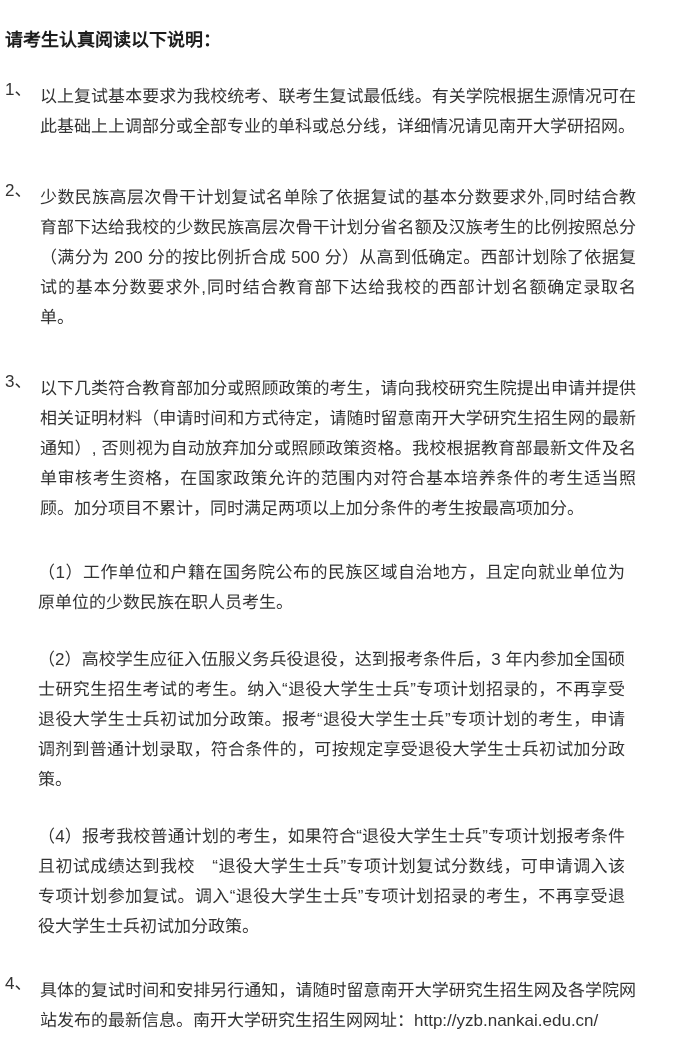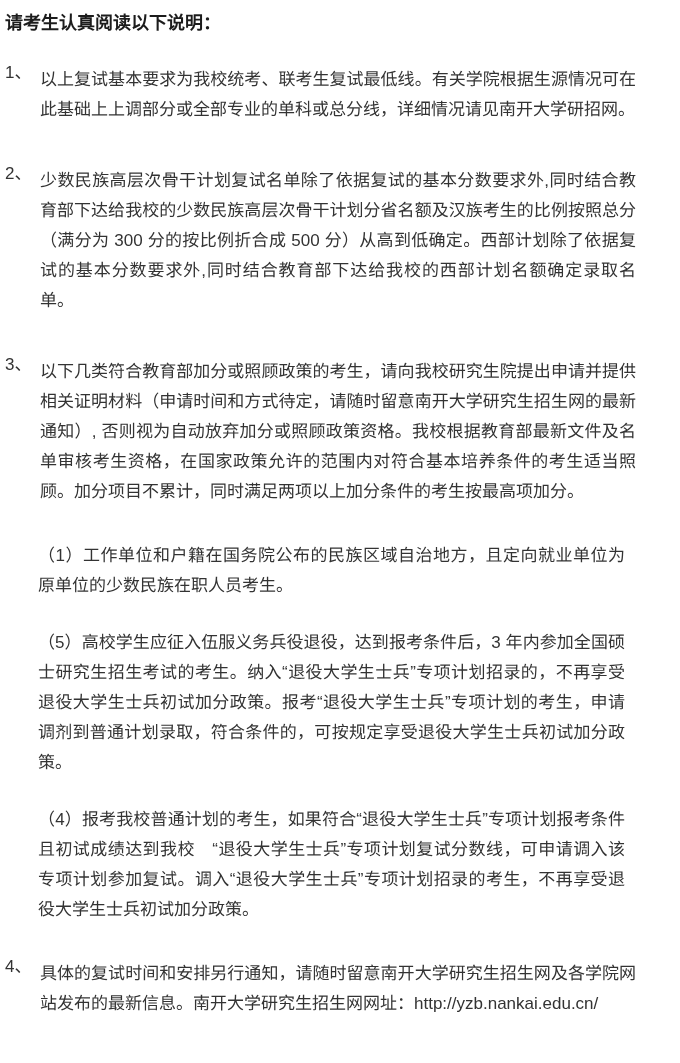--- a/index.html
+++ b/index.html
@@ -4,21 +4,21 @@
 <style>
   html, body {
     margin: 0;
     padding: 0;
     background: #ffffff;
   }
   .page {
     width: 646px;
     height: 1063px;
     box-sizing: border-box;
-    padding: 8px 3px 0 5px;
+    padding: 25px 3px 0 5px;
     overflow: hidden;
     font-family: "Liberation Sans", sans-serif;
     color: #333333;
     font-size: 17px;
     line-height: 30px;
     background: #ffffff;
   }
   .doc-title {
     margin: 0 0 20px 0;
     font-size: 18px;
@@ -56,31 +56,31 @@
 
   <h1 class="doc-title">请考生认真阅读以下说明：</h1>
 
   <div class="item">
     <span class="item-num">1、</span>
     <p class="item-text">以上复试基本要求为我校统考、联考生复试最低线。有关学院根据生源情况可在此基础上上调部分或全部专业的单科或总分线，详细情况请见南开大学研招网。</p>
   </div>
 
   <div class="item">
     <span class="item-num">2、</span>
-    <p class="item-text">少数民族高层次骨干计划复试名单除了依据复试的基本分数要求外,同时结合教育部下达给我校的少数民族高层次骨干计划分省名额及汉族考生的比例按照总分（满分为 300 分的按比例折合成 500 分）从高到低确定。西部计划除了依据复试的基本分数要求外,同时结合教育部下达给我校的西部计划名额确定录取名单。</p>
+    <p class="item-text">少数民族高层次骨干计划复试名单除了依据复试的基本分数要求外,同时结合教育部下达给我校的少数民族高层次骨干计划分省名额及汉族考生的比例按照总分（满分为 200 分的按比例折合成 500 分）从高到低确定。西部计划除了依据复试的基本分数要求外,同时结合教育部下达给我校的西部计划名额确定录取名单。</p>
   </div>
 
   <div class="item">
     <span class="item-num">3、</span>
     <p class="item-text">以下几类符合教育部加分或照顾政策的考生，请向我校研究生院提出申请并提供相关证明材料（申请时间和方式待定，请随时留意南开大学研究生招生网的最新通知）, 否则视为自动放弃加分或照顾政策资格。我校根据教育部最新文件及名单审核考生资格，在国家政策允许的范围内对符合基本培养条件的考生适当照顾。加分项目不累计，同时满足两项以上加分条件的考生按最高项加分。</p>
   </div>
 
   <p class="sub-item">（1）工作单位和户籍在国务院公布的民族区域自治地方，且定向就业单位为原单位的少数民族在职人员考生。</p>
 
-  <p class="sub-item">（5）高校学生应征入伍服义务兵役退役，达到报考条件后，3 年内参加全国硕士研究生招生考试的考生。纳入“退役大学生士兵”专项计划招录的，不再享受退役大学生士兵初试加分政策。报考“退役大学生士兵”专项计划的考生，申请调剂到普通计划录取，符合条件的，可按规定享受退役大学生士兵初试加分政策。</p>
+  <p class="sub-item">（2）高校学生应征入伍服义务兵役退役，达到报考条件后，3 年内参加全国硕士研究生招生考试的考生。纳入“退役大学生士兵”专项计划招录的，不再享受退役大学生士兵初试加分政策。报考“退役大学生士兵”专项计划的考生，申请调剂到普通计划录取，符合条件的，可按规定享受退役大学生士兵初试加分政策。</p>
 
   <p class="sub-item">（4）报考我校普通计划的考生，如果符合“退役大学生士兵”专项计划报考条件且初试成绩达到我校　“退役大学生士兵”专项计划复试分数线，可申请调入该专项计划参加复试。调入“退役大学生士兵”专项计划招录的考生，不再享受退役大学生士兵初试加分政策。</p>
 
 
   <div class="item no-gap">
     <span class="item-num">4、</span>
     <p class="item-text"><span>具体的复试时间和安排另行通知，请随时留意南开大学研究生招生网及各学院网站发布的最新信息。南开大学研究生招生网网址：</span><span>http://yzb.nankai.edu.cn/</span></p>
   </div>
 
 </div>

